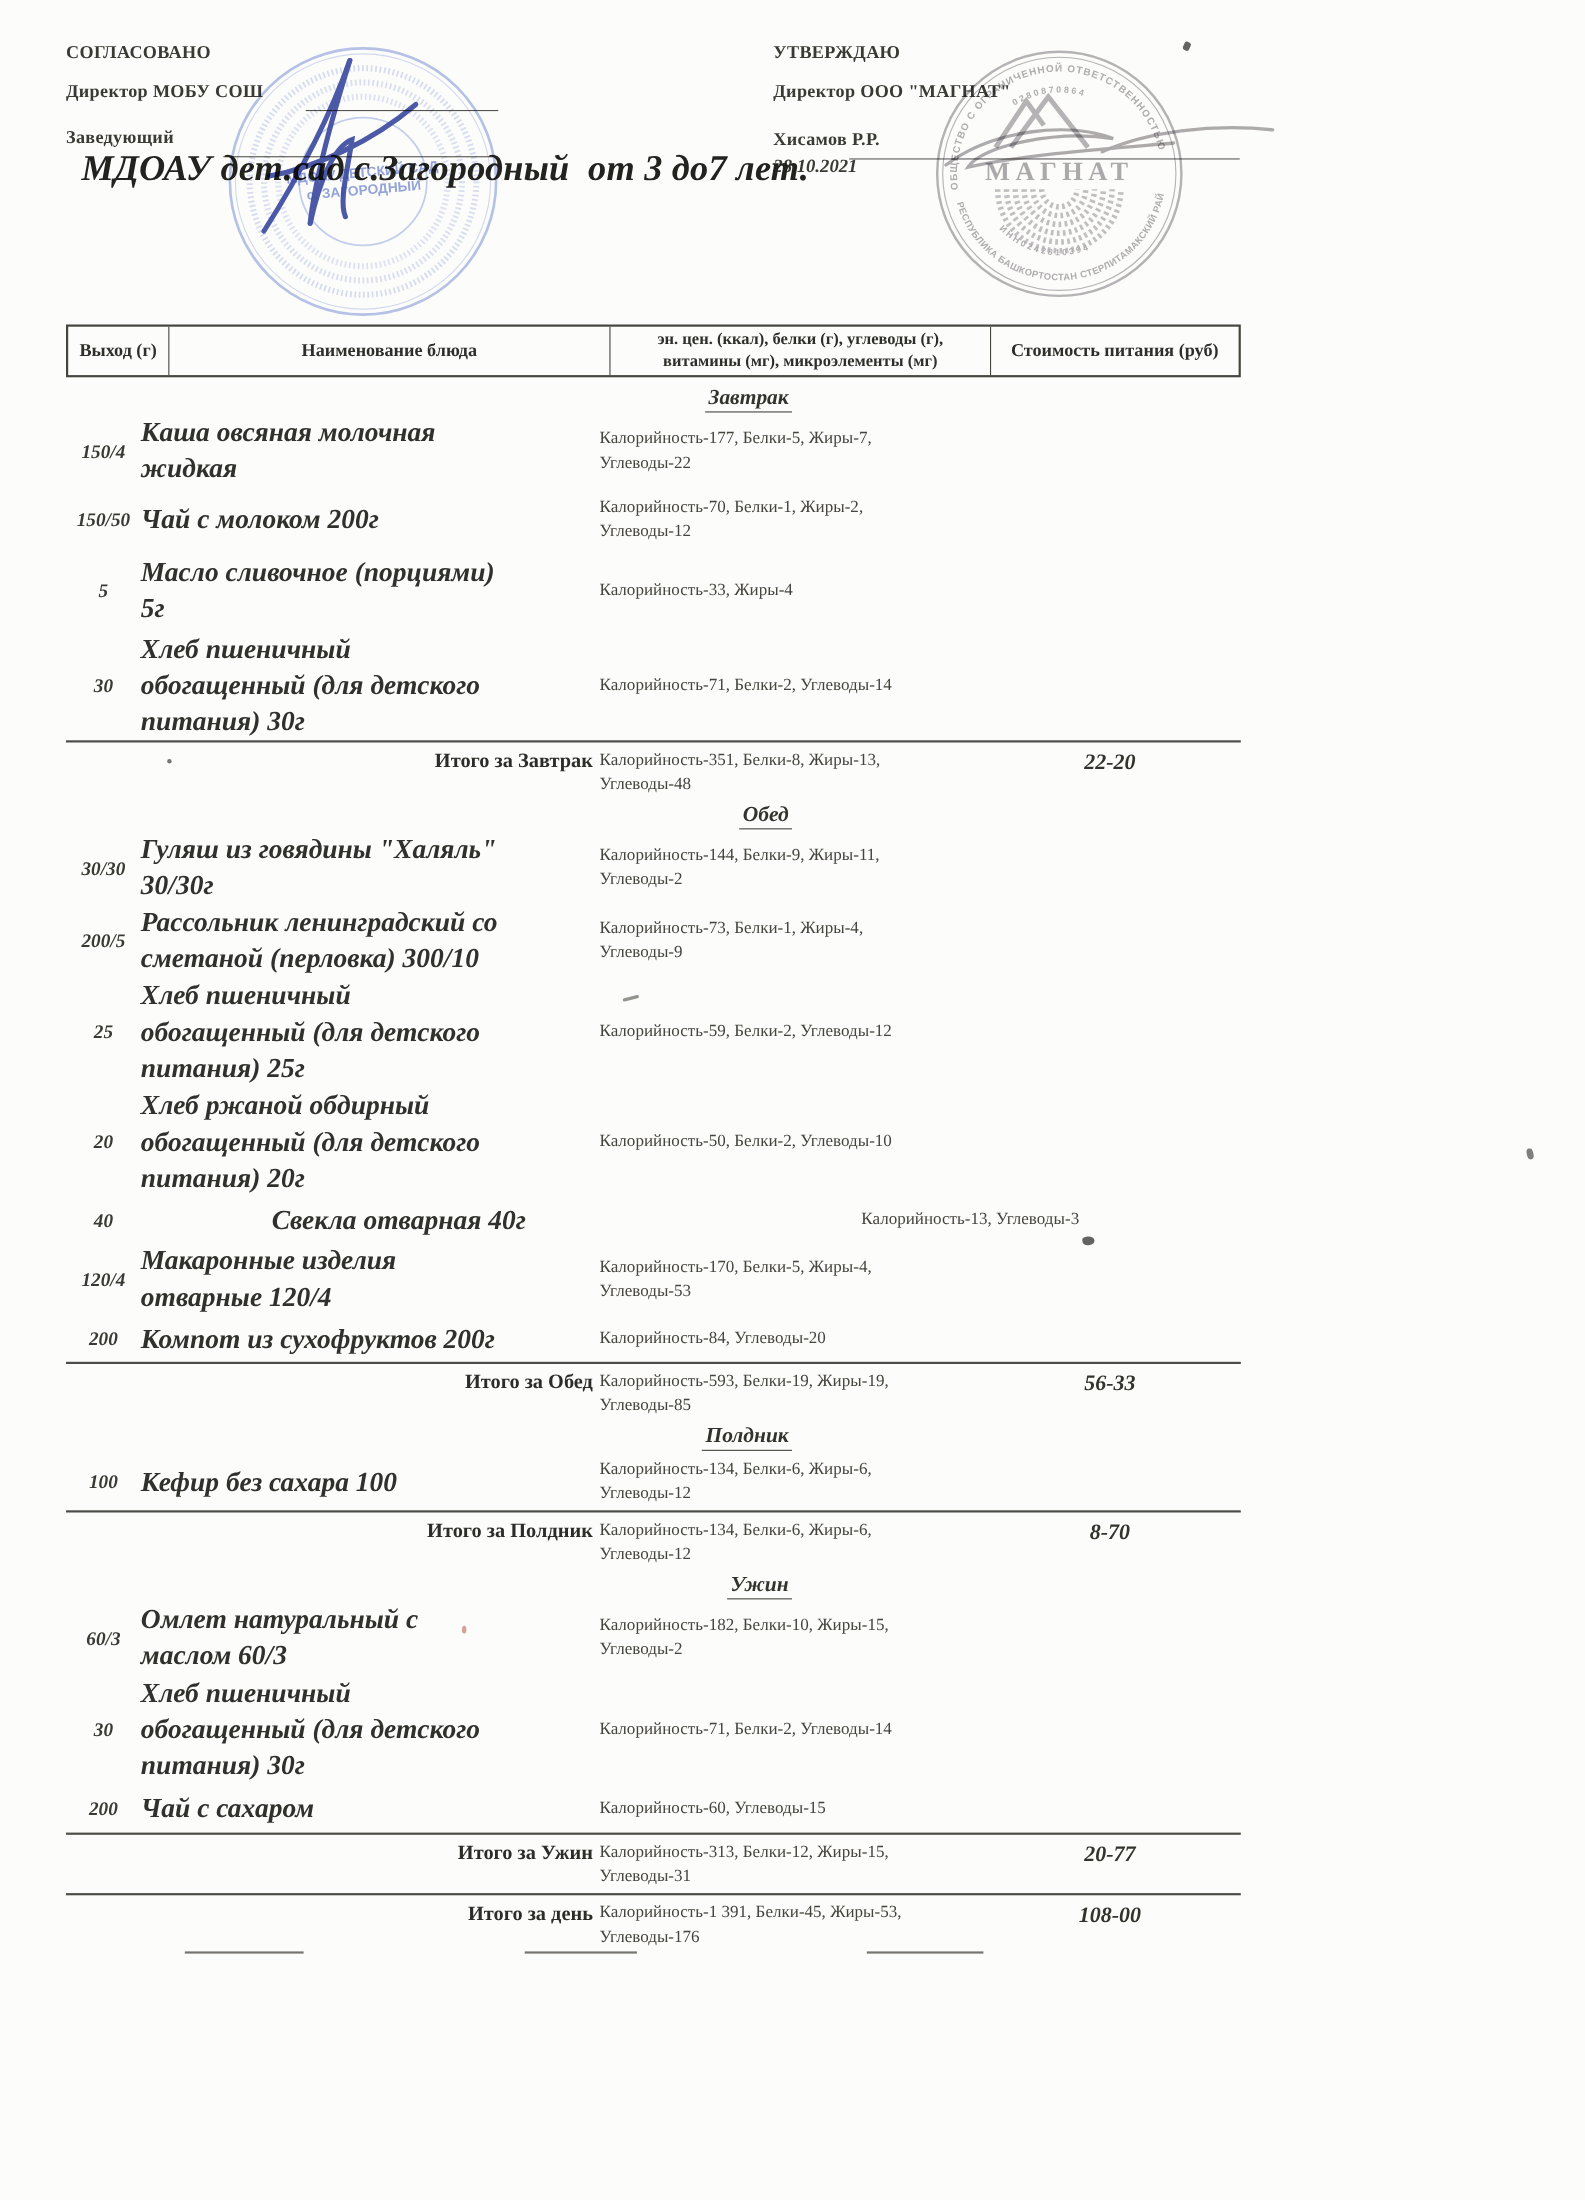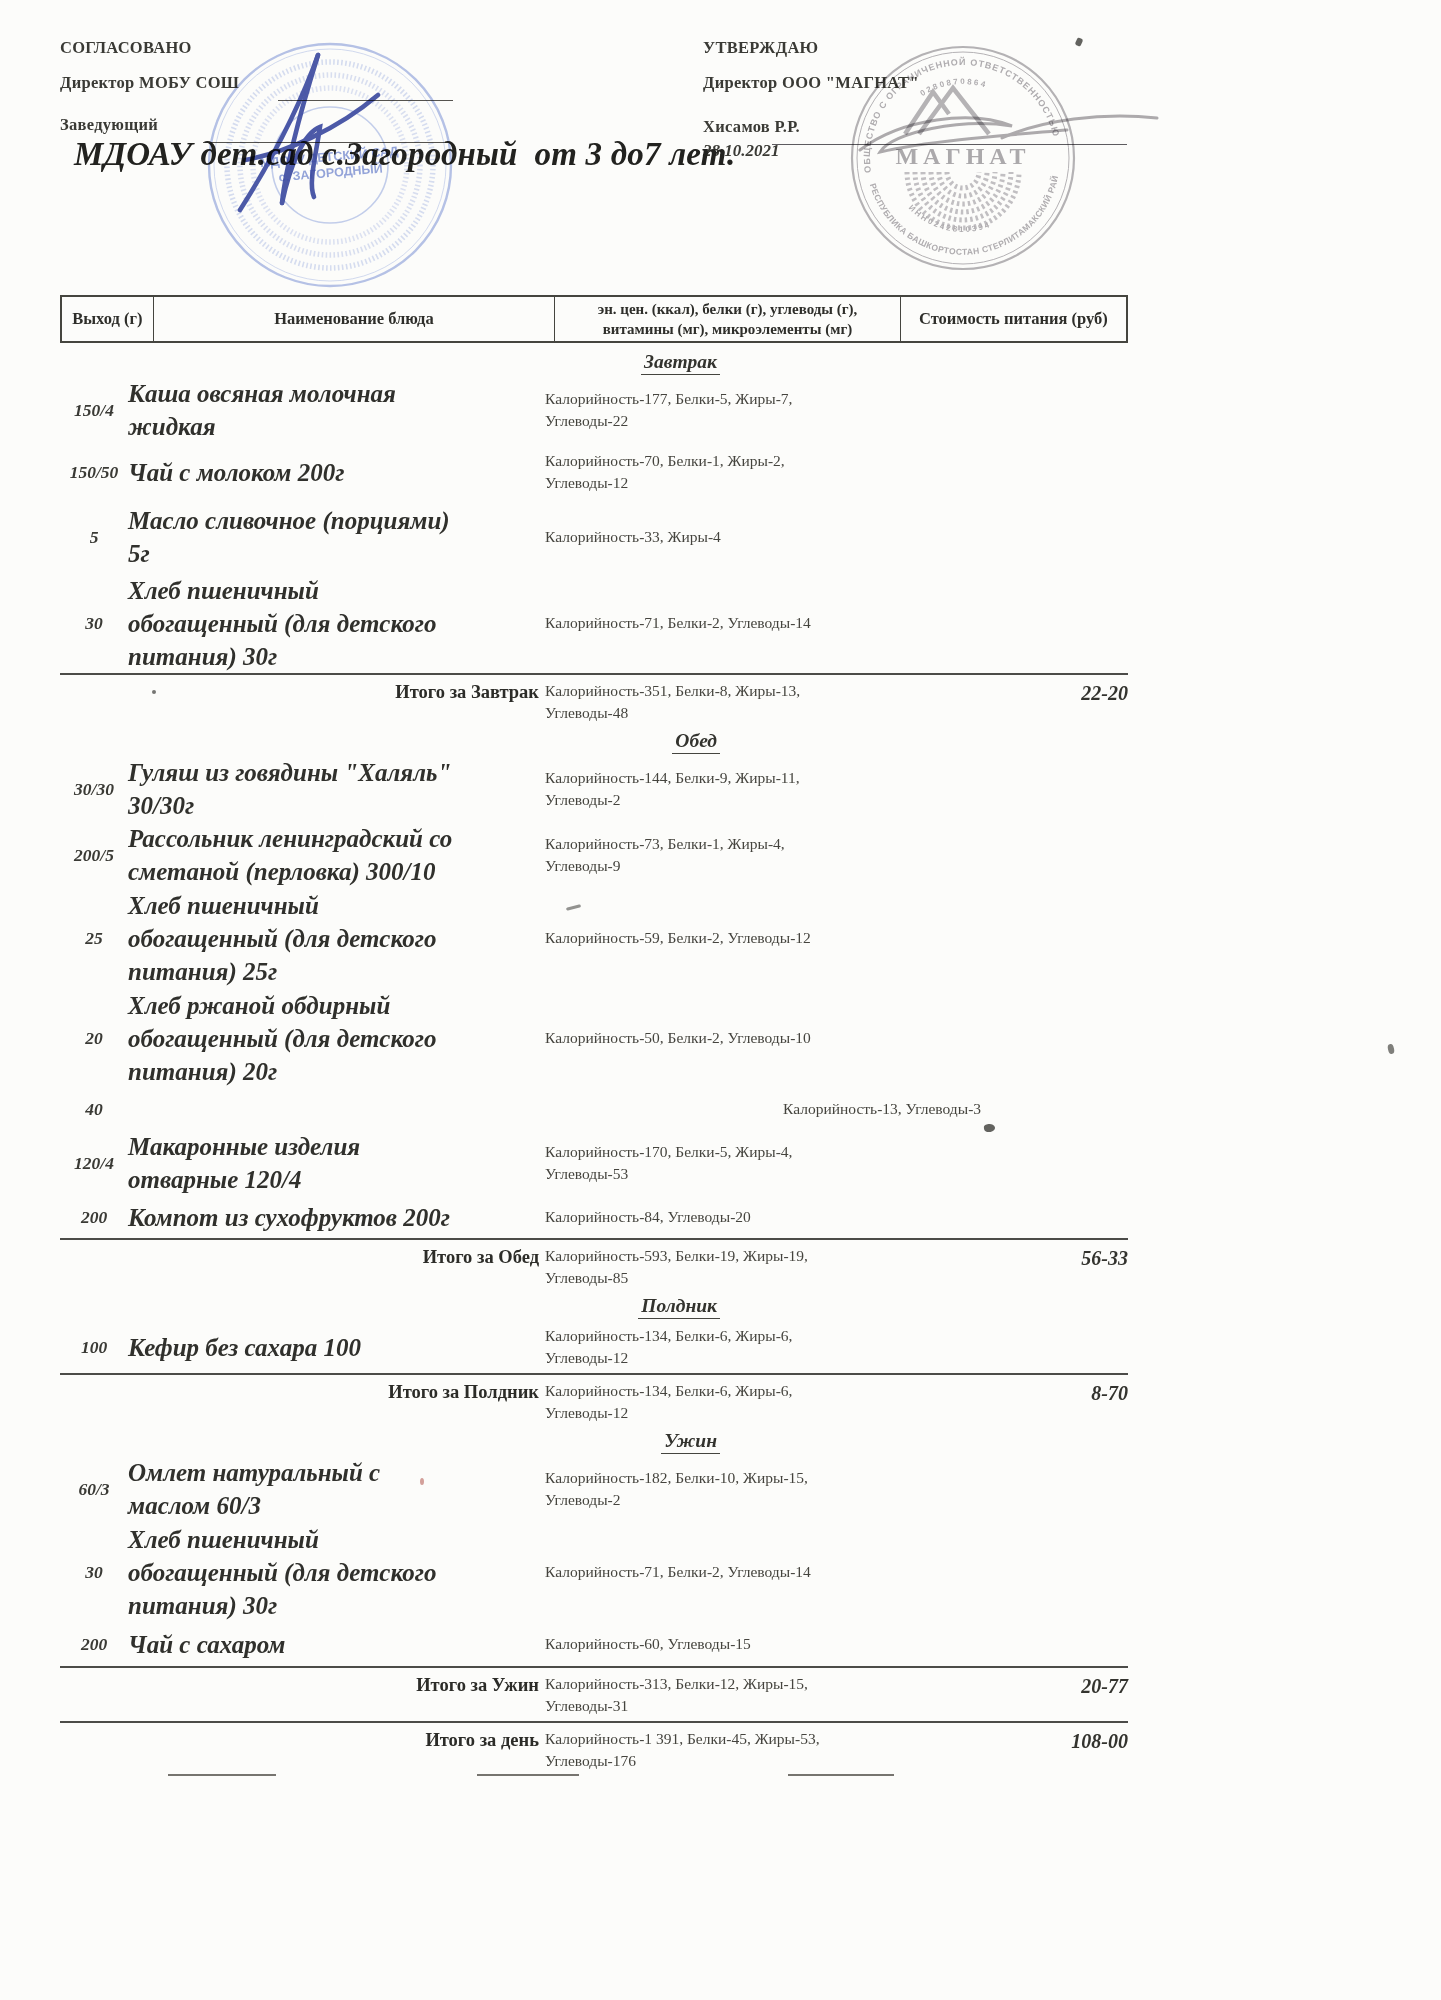--- a/index.html
+++ b/index.html
@@ -25,21 +25,21 @@
   .th4{width:226px;font-size:16.5px;}
   .sec-label{display:flex;justify-content:flex-end;width:660px;height:28px;align-items:center;}
   .sec-label span{font-size:19.5px;font-weight:bold;font-style:italic;color:#33332e;
     border-bottom:1.8px solid #45453f;padding:0 3px 1px;}
   .trow{display:flex;align-items:center;}
   .c-qty{width:68px;text-align:center;font-weight:bold;font-style:italic;font-size:17.5px;color:#3a3a35;}
   .c-dish{width:417px;box-sizing:border-box;padding-right:24px;font-weight:bold;font-style:italic;
     font-size:25px;line-height:1.32;color:#30302c;white-space:pre-line;}
   .c-info{width:345px;box-sizing:border-box;padding-right:20px;font-size:15.5px;line-height:1.42;
     color:#45443e;white-space:pre-line;}
-  .c-cost{width:238px;text-align:right;font-weight:bold;font-style:italic;font-size:20px;color:#33332e;}
+  .c-cost{width:238px;text-align:center;font-weight:bold;font-style:italic;font-size:20px;color:#33332e;}
   .total{border-top:2px solid #4c4c48;align-items:flex-start;padding:5px 0 4px;min-height:46px;box-sizing:border-box;}
   .t-label{width:485px;box-sizing:border-box;padding-right:6px;text-align:right;
     font-weight:bold;font-size:18.5px;color:#2c2c28;line-height:1.3;}
   .total .c-cost{padding-top:2px;}
   .shortline{border-bottom:2.4px solid #76746f;height:12px;}
   .speck{position:absolute;background:#3c3c38;opacity:.8;}
   svg{overflow:visible;}
 </style>
 </head>
 <body>
@@ -131,20 +131,21 @@
     </div>
     <div class="trow" style="min-height:100px;">
       <div class="c-qty">20</div>
       <div class="c-dish">Хлеб ржаной обдирный
 обогащенный (для детского
 питания) 20г</div>
       <div class="c-info">Калорийность-50, Белки-2, Углеводы-10</div>
     </div>
     <div class="trow" style="min-height:42px;justify-content:space-between;">
       <div class="c-qty">40</div>
+      <div class="c-dish">Свекла отварная 40г</div>
       <div class="c-info">Калорийность-13, Углеводы-3</div>
     </div>
     <div class="trow" style="min-height:64px;">
       <div class="c-qty">120/4</div>
       <div class="c-dish">Макаронные изделия
 отварные 120/4</div>
       <div class="c-info">Калорийность-170, Белки-5, Жиры-4,
 Углеводы-53</div>
     </div>
     <div class="trow" style="min-height:42px;">

